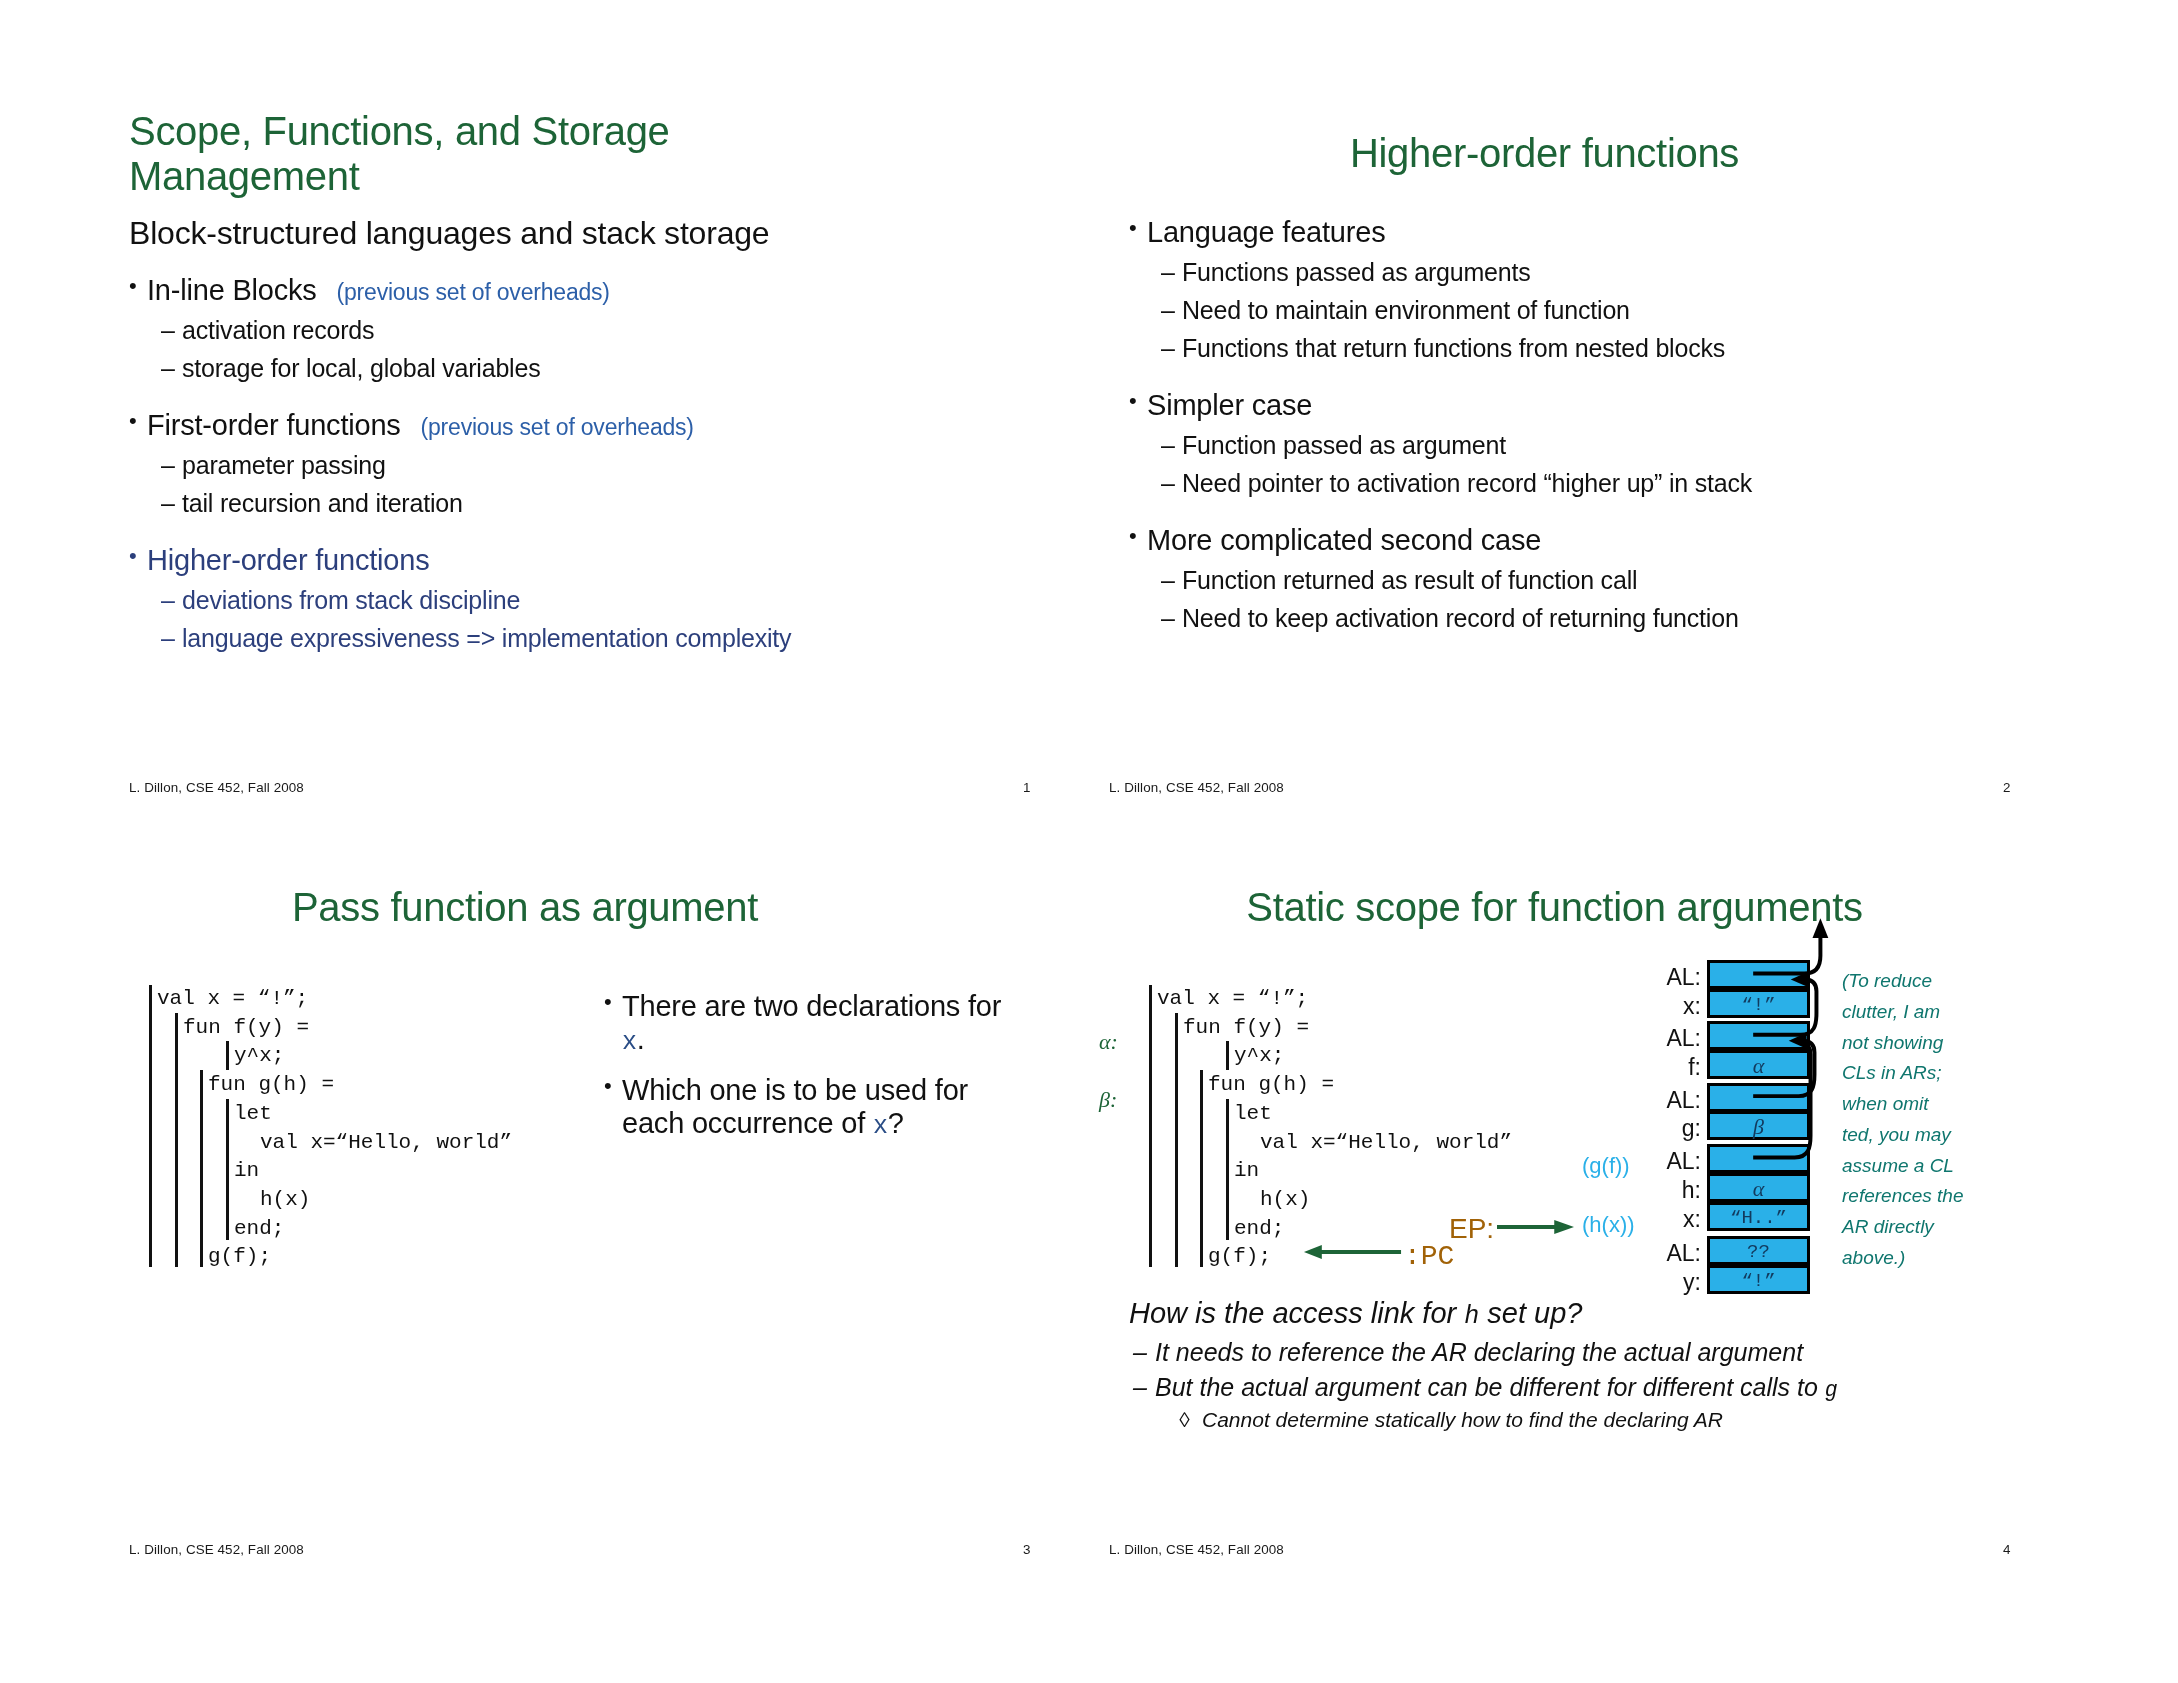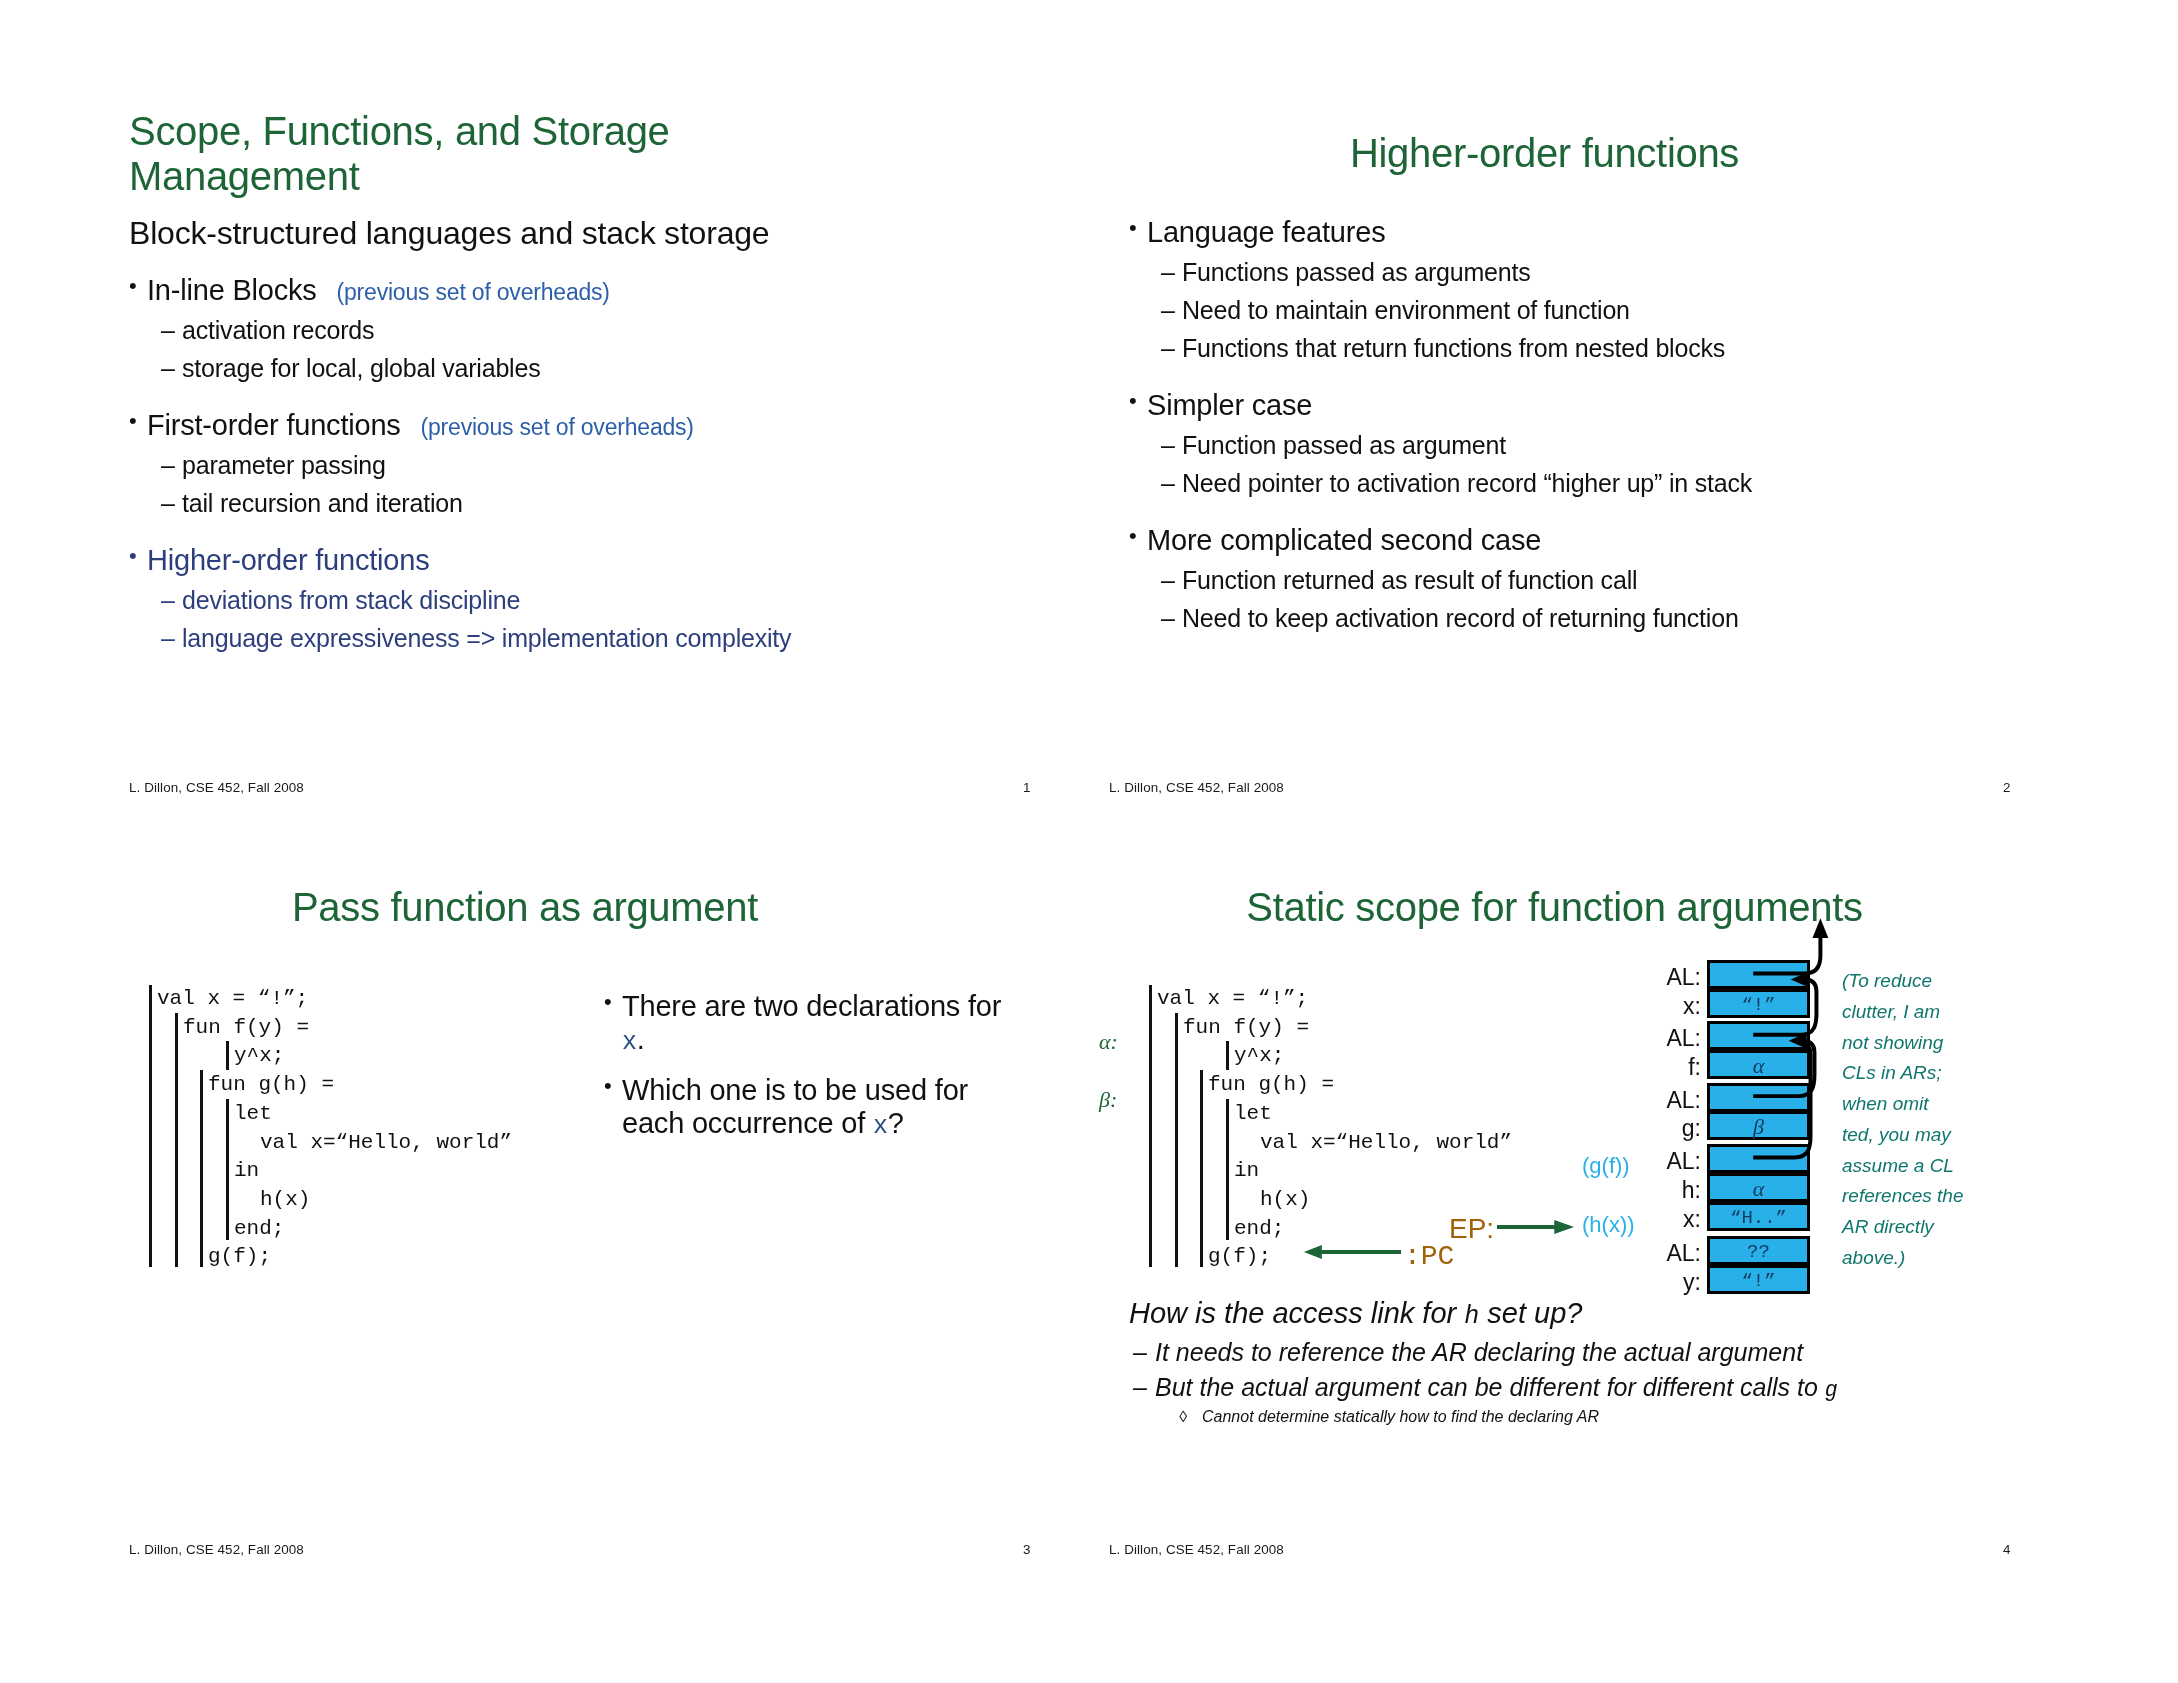--- a/index.html
+++ b/index.html
@@ -156,21 +156,21 @@
     padding-left: 26px;
     position: relative;
   }
   .ital-d::before {
     content: "\2013";
     position: absolute;
     left: 4px;
   }
   .ital-dd {
     font-style: italic;
-    font-size: 16px;
+    font-size: 21px;
     color: #111111;
     padding-left: 73px;
     position: relative;
   }
   .ital-dd::before {
     content: "\25CA";
     position: absolute;
     left: 50px;
   }
   .mono-inline {

